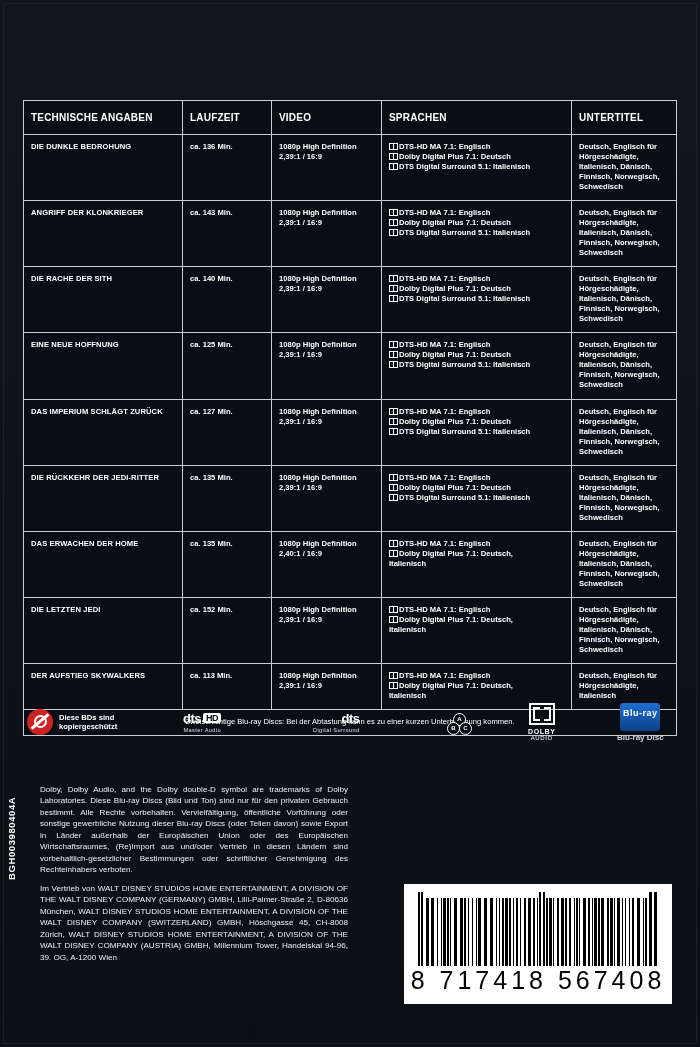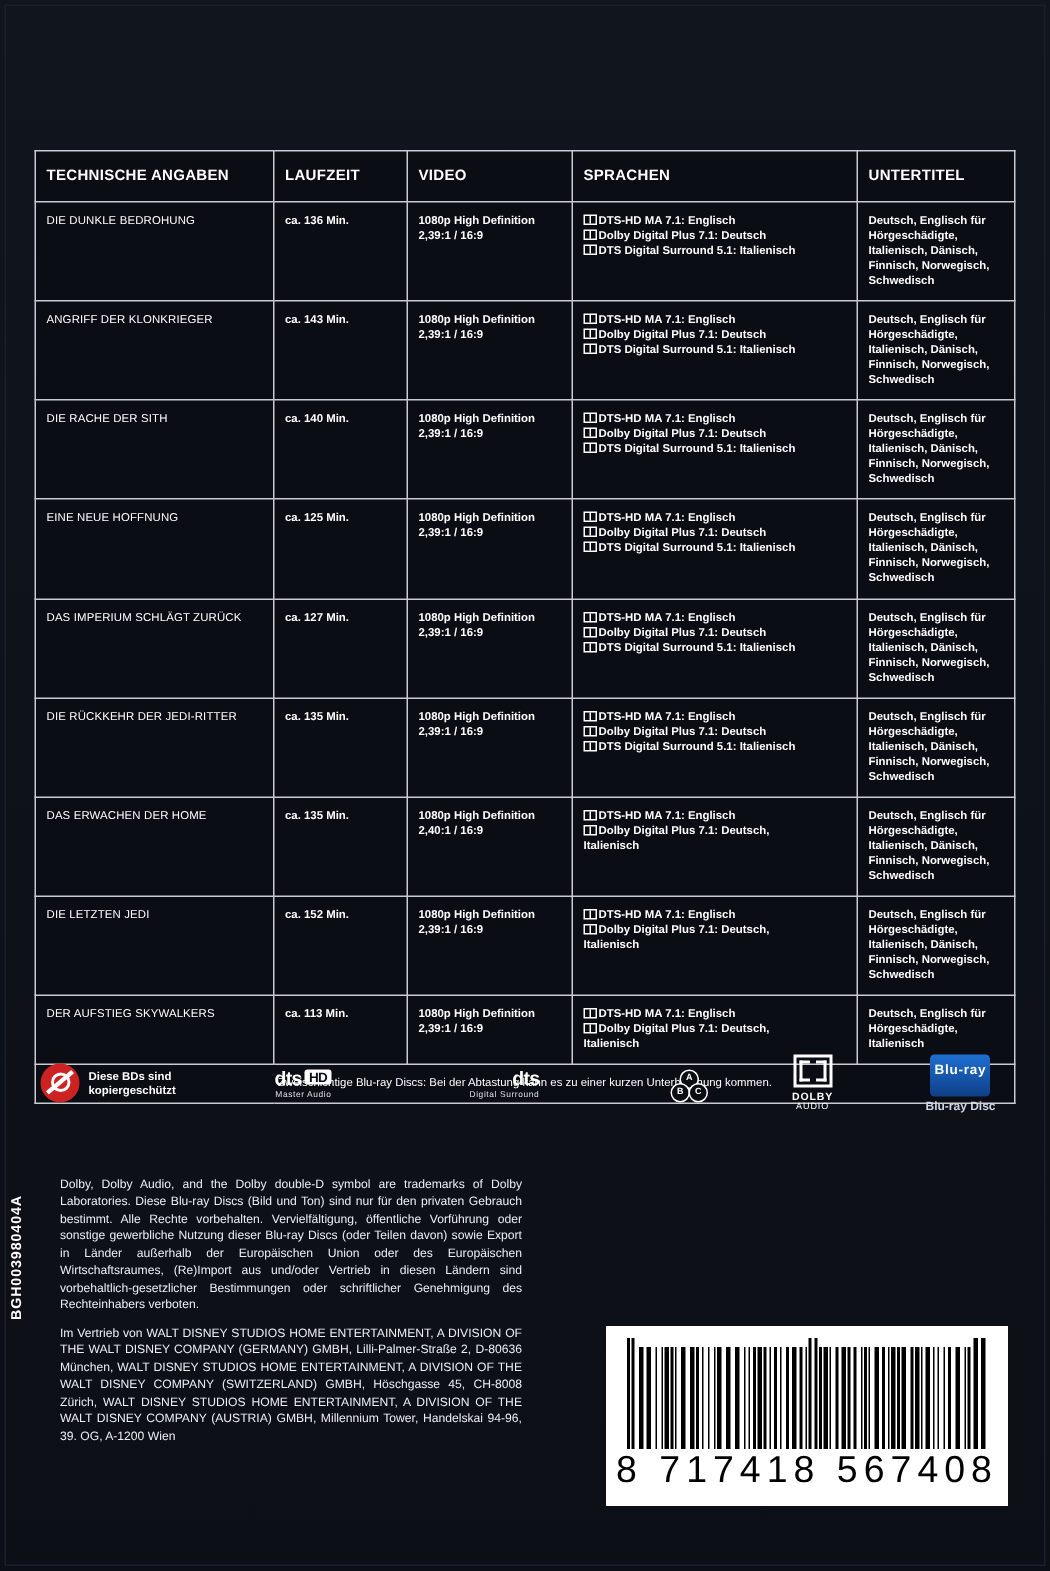--- a/index.html
+++ b/index.html
@@ -41,21 +41,21 @@
     color:#ffffff;
   }
   table.spec th{
     font-size:10px;
     font-weight:bold;
     letter-spacing:.2px;
     padding-top:10px;padding-bottom:10px;
     vertical-align:middle;
     text-align:left;
   }
-  .c-title{width:144px;font-weight:normal;font-size:8.2px;letter-spacing:.1px;vertical-align:middle;}
+  .c-title{width:144px;font-weight:bold;font-size:8.2px;letter-spacing:.1px;vertical-align:middle;}
   .c-run{width:74px;font-weight:bold;font-size:7.8px;vertical-align:middle;}
   .c-video{width:95px;font-weight:bold;font-size:7.6px;vertical-align:middle;}
   .c-lang{width:175px;font-weight:bold;font-size:7.4px;}
   .c-sub{width:auto;font-weight:bold;font-size:7.4px;}
   .vid-line{display:block;}
   .lang-line{display:block;white-space:nowrap;}
   .cc{
     display:inline-block;
     border:1px solid #ffffff;
     width:7px;height:5px;

